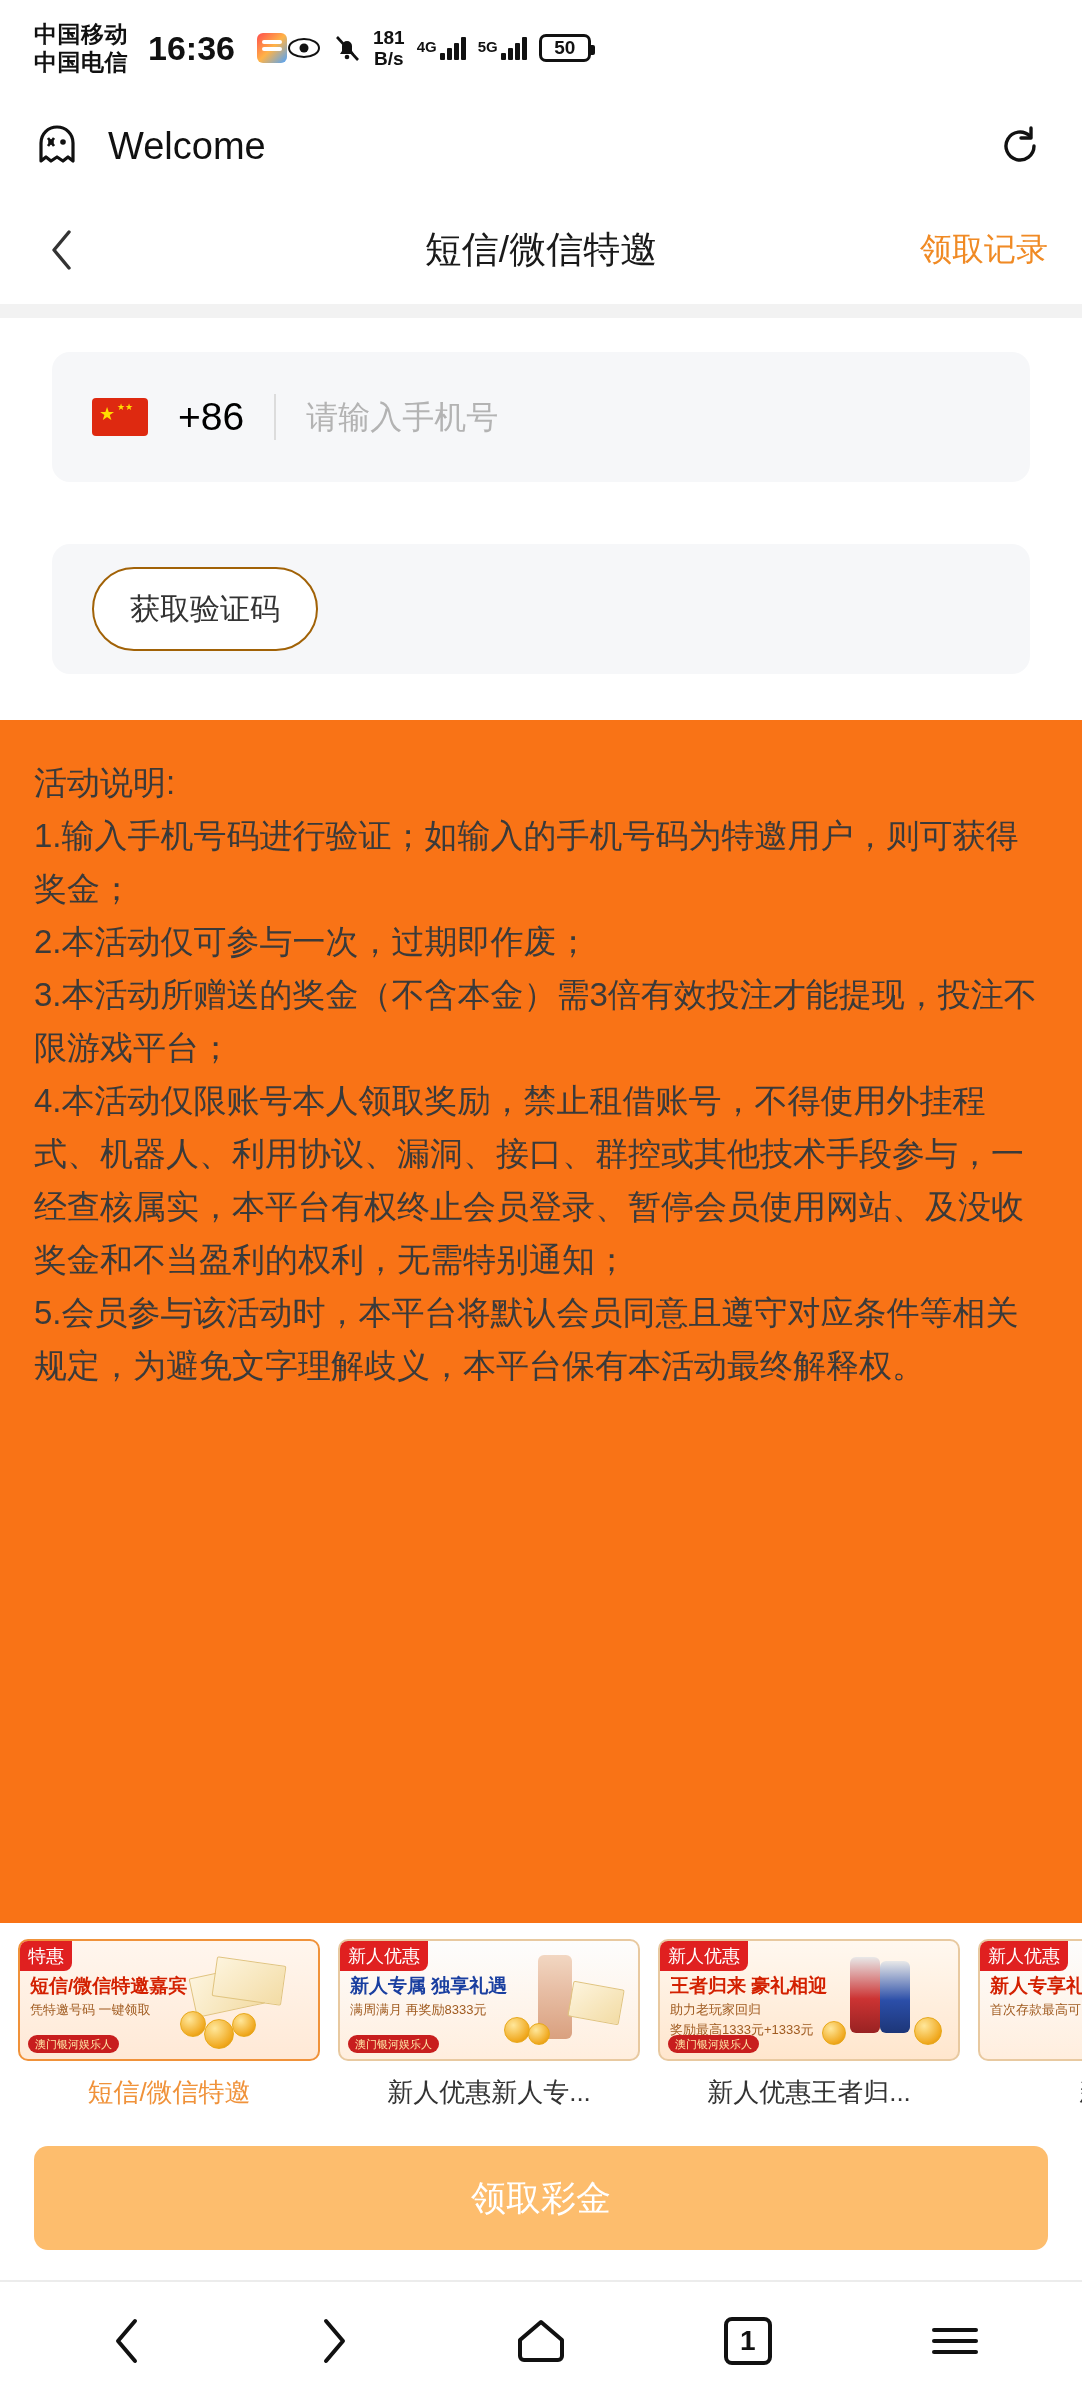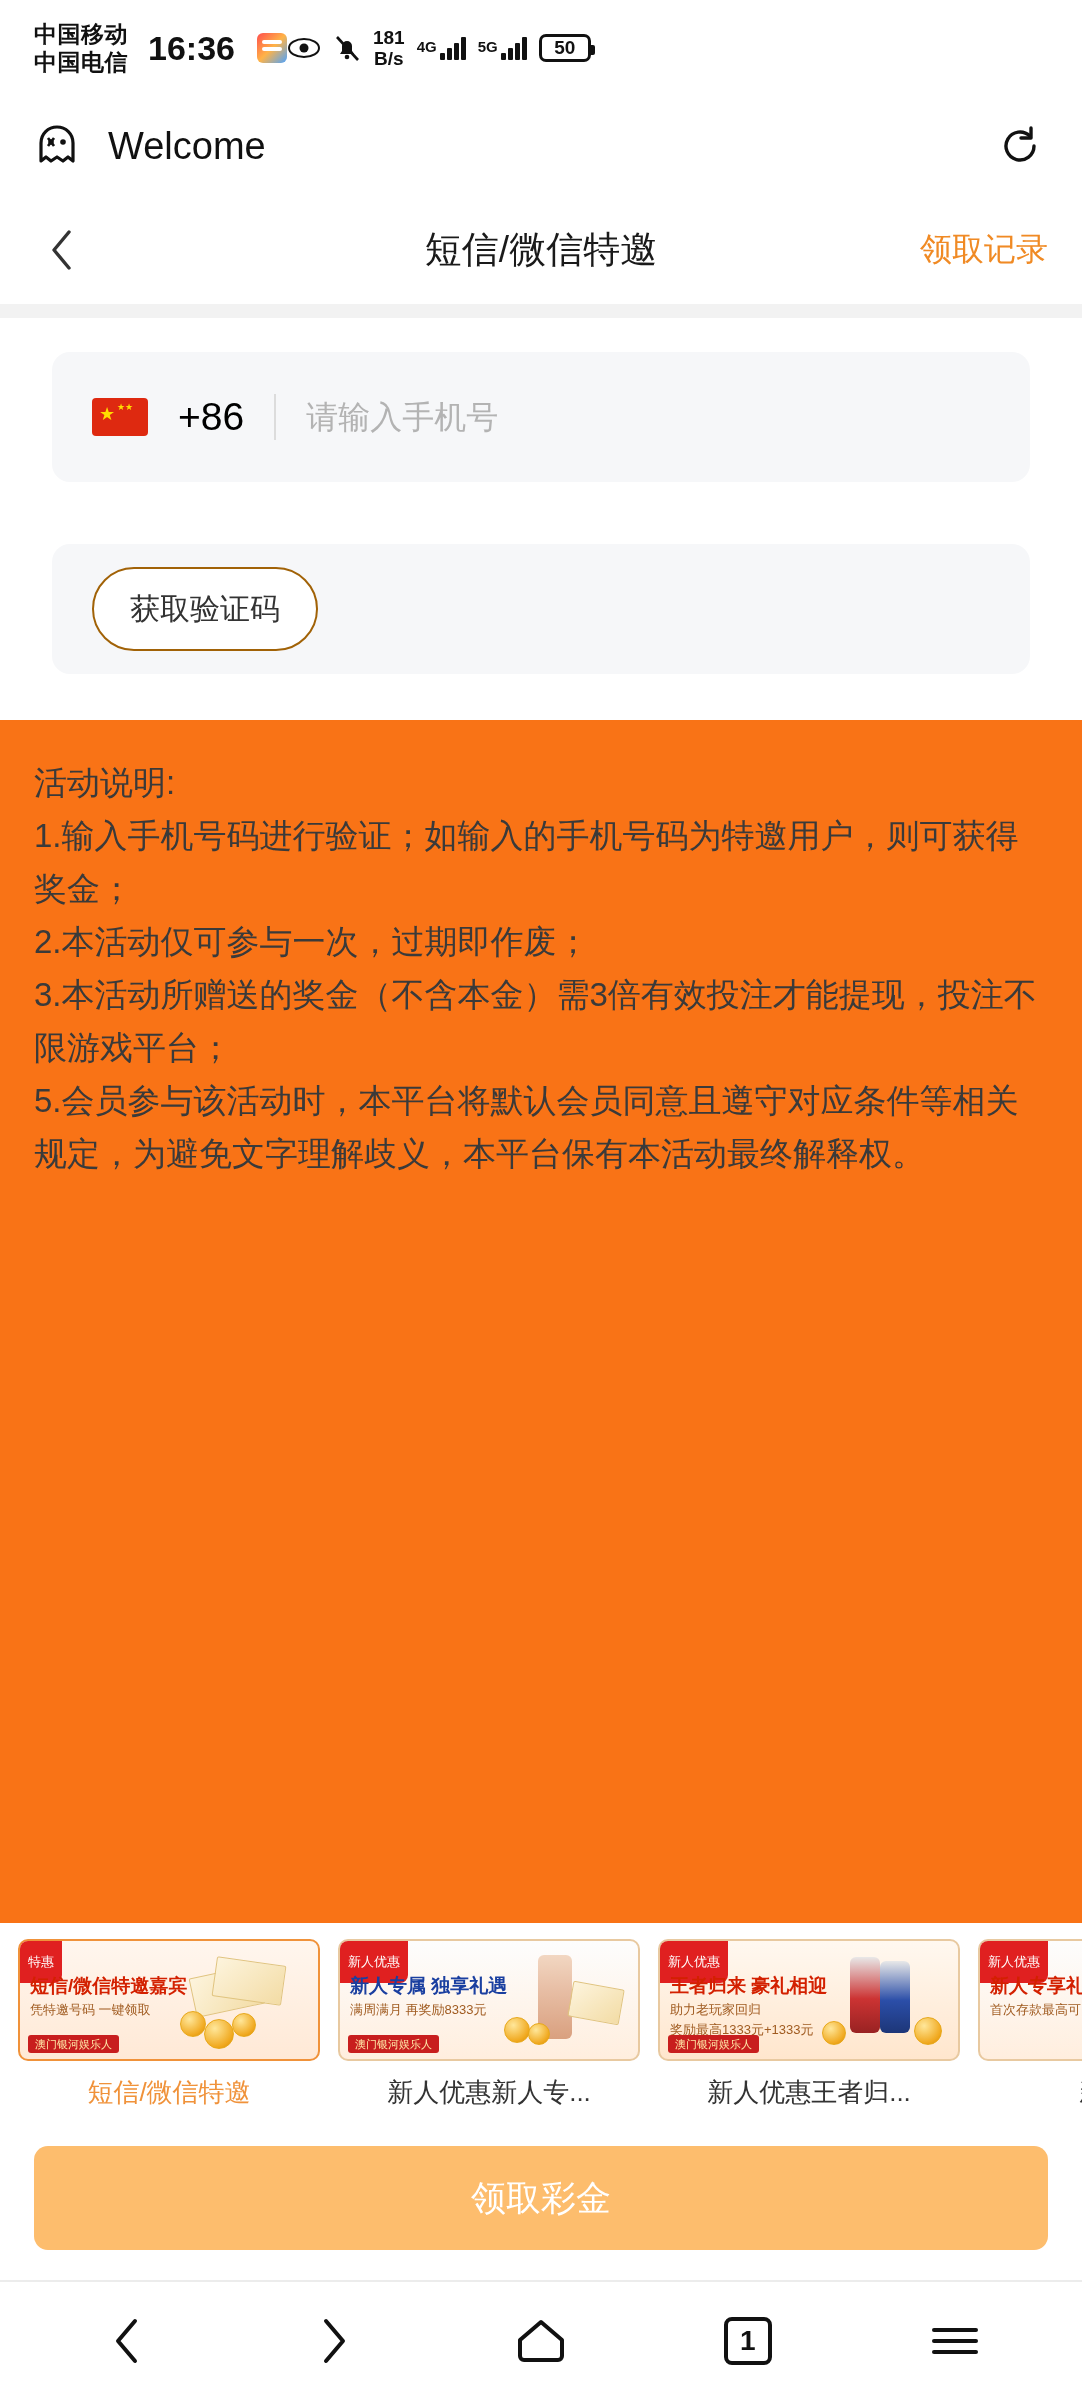--- a/index.html
+++ b/index.html
@@ -205,22 +205,22 @@
     border-radius: 10px;
     border: 2px solid #e8c9a0;
     position: relative;
     overflow: hidden;
     background: linear-gradient(180deg,#fff6ee 0%,#ffe9d6 100%);
   }
   .promo.selected .promo-img { border-color: #f0923a; }
   .promo-tag {
     position: absolute; left: 0; top: 0;
     background: #e02020; color: #fff;
-    font-size: 13px; line-height: 22px;
-    padding: 10px 8px;
+    font-size: 18px; line-height: 22px;
+    padding: 4px 8px;
     border-radius: 0 0 8px 0;
     white-space: nowrap;
   }
   .promo-h {
     position: absolute; left: 10px; top: 32px;
     font-size: 19px; font-weight: 700; color: #d32000;
     white-space: nowrap;
   }
   .promo-s {
     position: absolute; left: 10px; top: 60px;
@@ -229,21 +229,21 @@
   }
   .promo-s2 {
     position: absolute; left: 10px; top: 80px;
     font-size: 13px; color: #a05b20;
     white-space: nowrap;
   }
   .promo-badge {
     position: absolute; left: 8px; bottom: 6px;
     background: #c81e1e; color: #ffe9a8;
     font-size: 11px; line-height: 18px;
-    padding: 0 7px; border-radius: 3px;
+    padding: 0 7px; border-radius: 9px;
     white-space: nowrap;
   }
   .promo-art {
     position: absolute; right: -6px; top: 4px;
     width: 150px; height: 116px;
   }
   .coin {
     position: absolute; border-radius: 50%;
     background: radial-gradient(circle at 35% 30%, #ffe79a, #f0a81e 70%, #d18708);
     border: 1px solid #e7a81a;
@@ -403,20 +403,21 @@
   <div class="field">
     <button class="get-code-btn">获取验证码</button>
   </div>
 </div>
 
 <div class="rules">
   <p>活动说明:</p>
   <p>1.输入手机号码进行验证；如输入的手机号码为特邀用户，则可获得奖金；</p>
   <p>2.本活动仅可参与一次，过期即作废；</p>
   <p>3.本活动所赠送的奖金（不含本金）需3倍有效投注才能提现，投注不限游戏平台；</p>
+  <p>4.本活动仅限账号本人领取奖励，禁止租借账号，不得使用外挂程式、机器人、利用协议、漏洞、接口、群控或其他技术手段参与，一经查核属实，本平台有权终止会员登录、暂停会员使用网站、及没收奖金和不当盈利的权利，无需特别通知；</p>
   <p>5.会员参与该活动时，本平台将默认会员同意且遵守对应条件等相关规定，为避免文字理解歧义，本平台保有本活动最终解释权。</p>
 </div>
 
 <div class="promo-strip">
 
   <div class="promo selected">
     <div class="promo-img">
       <span class="promo-tag">特惠</span>
       <span class="promo-h">短信/微信特邀嘉宾</span>
       <span class="promo-s">凭特邀号码  一键领取</span>

